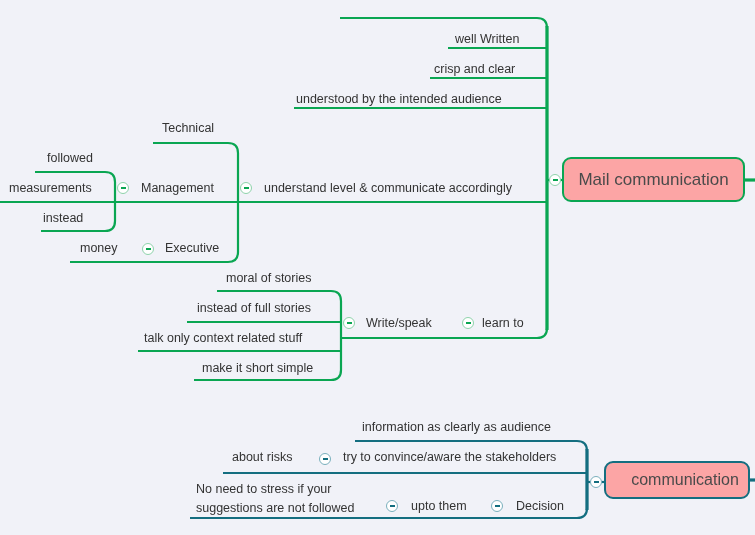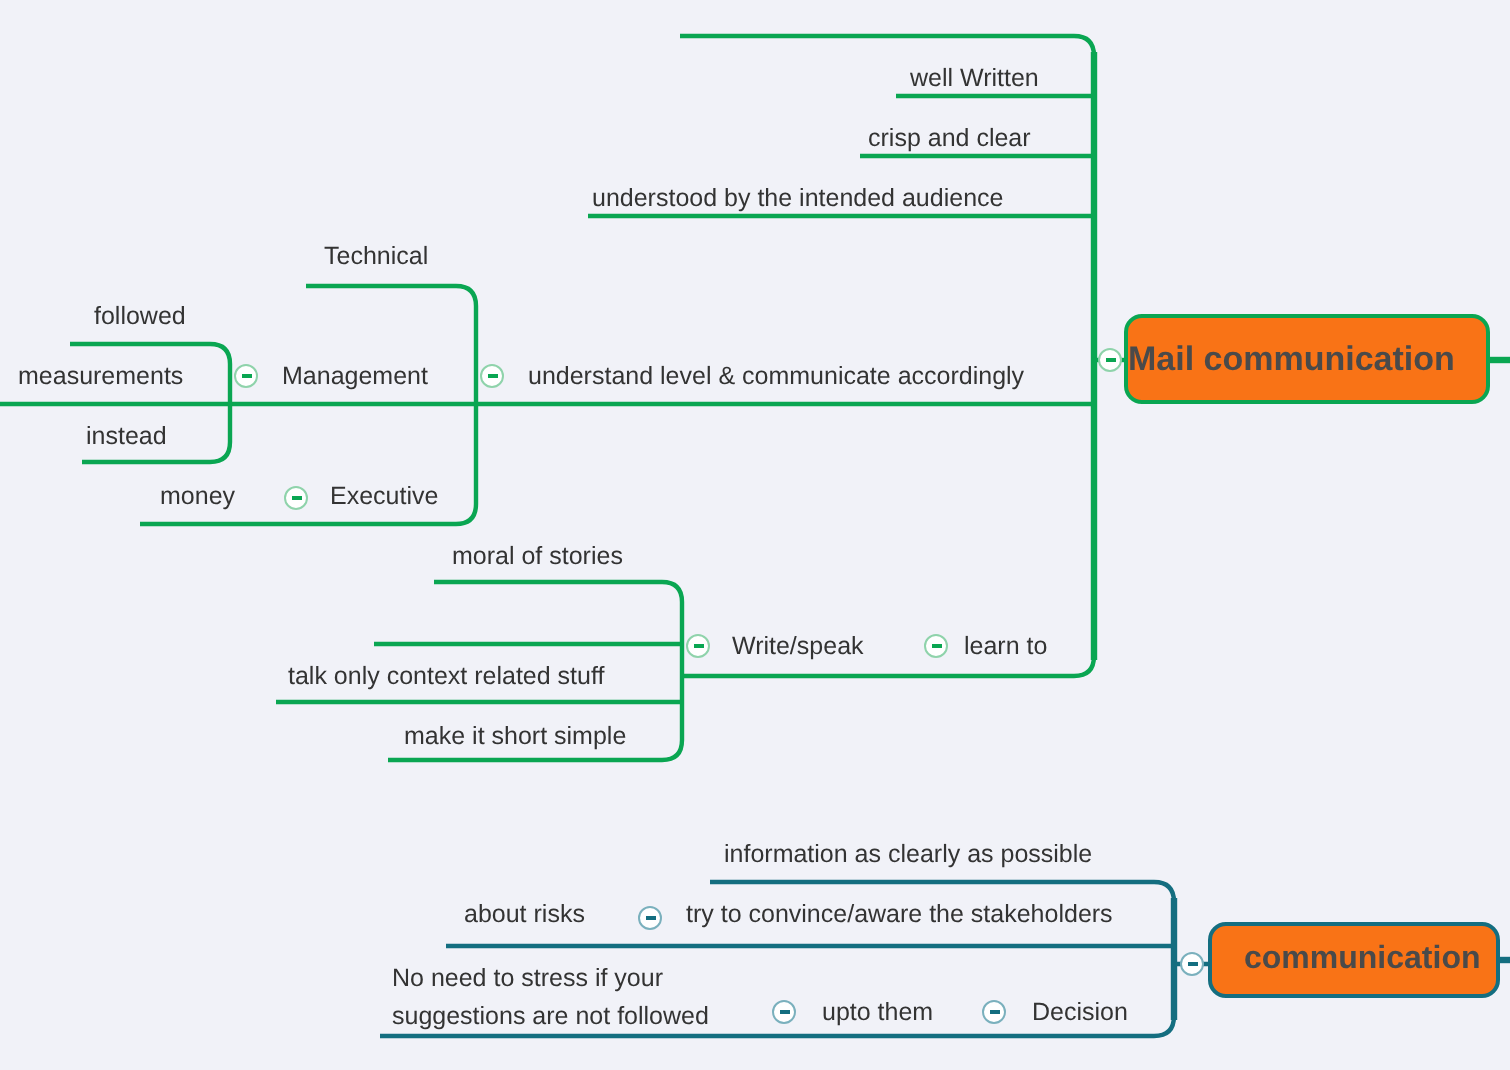--- a/index.html
+++ b/index.html
@@ -27,26 +27,26 @@
   .lbl{
     position:absolute;
     font-size:12.5px;
     line-height:15px;
     color:var(--ink);
     white-space:nowrap;
   }
   .lbl.two-line{white-space:pre-line;line-height:18.5px;}
   .node{
     position:absolute;
-    background:#f97316;
+    background:#fca5a5;
     border-radius:9px;
     display:flex;
     align-items:center;
+    justify-content:center;
     color:var(--node-ink);
-    font-weight:bold;
   }
   .node-g{border:2.5px solid var(--green);}
   .node-t{border:2.5px solid var(--teal);}
   .node-label{white-space:nowrap;}
   .node-mail{left:562px;top:157px;width:183px;height:45px;font-size:17px;}
   .node-comm{left:604px;top:461px;width:146px;height:38px;font-size:16px;padding-left:16px;}
   .collapse{
     position:absolute;
     width:12px;height:12px;
     border-radius:50%;
@@ -97,26 +97,27 @@
   <div class="lbl" style="left:296px;top:92px">understood by the intended audience</div>
   <div class="lbl" style="left:162px;top:121px">Technical</div>
   <div class="lbl" style="left:47px;top:151px">followed</div>
   <div class="lbl" style="left:9px;top:181px">measurements</div>
   <div class="lbl" style="left:141px;top:181px">Management</div>
   <div class="lbl" style="left:264px;top:181px">understand level &amp; communicate accordingly</div>
   <div class="lbl" style="left:43px;top:211px">instead</div>
   <div class="lbl" style="left:80px;top:241px">money</div>
   <div class="lbl" style="left:165px;top:241px">Executive</div>
   <div class="lbl" style="left:226px;top:271px">moral of stories</div>
+  <div class="lbl" style="left:197px;top:301px">instead of full stories</div>
   <div class="lbl" style="left:366px;top:316px">Write/speak</div>
   <div class="lbl" style="left:482px;top:316px">learn to</div>
   <div class="lbl" style="left:144px;top:331px">talk only context related stuff</div>
   <div class="lbl" style="left:202px;top:361px">make it short simple</div>
 
-  <div class="lbl" style="left:362px;top:420px">information as clearly as possible</div>
+  <div class="lbl" style="left:362px;top:420px">information as clearly as audience</div>
   <div class="lbl" style="left:232px;top:450px">about risks</div>
   <div class="lbl" style="left:343px;top:450px">try to convince/aware the stakeholders</div>
   <div class="lbl two-line" style="left:196px;top:480px">No need to stress if your
 suggestions are not followed</div>
   <div class="lbl" style="left:411px;top:499px">upto them</div>
   <div class="lbl" style="left:516px;top:499px">Decision</div>
 
   <div class="node node-g node-mail">
     <span class="node-label">Mail communication</span>
   </div>

